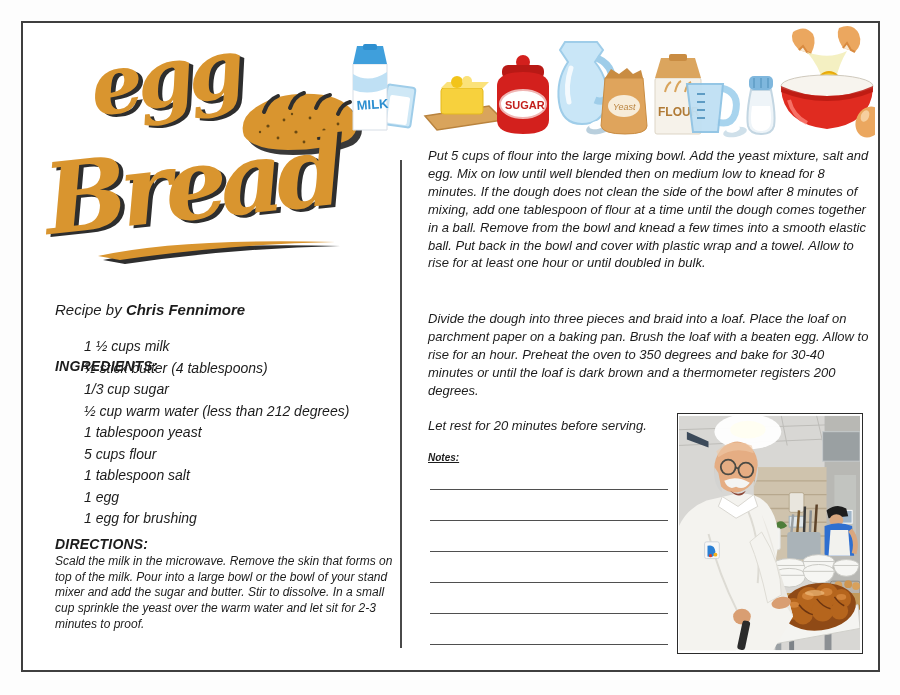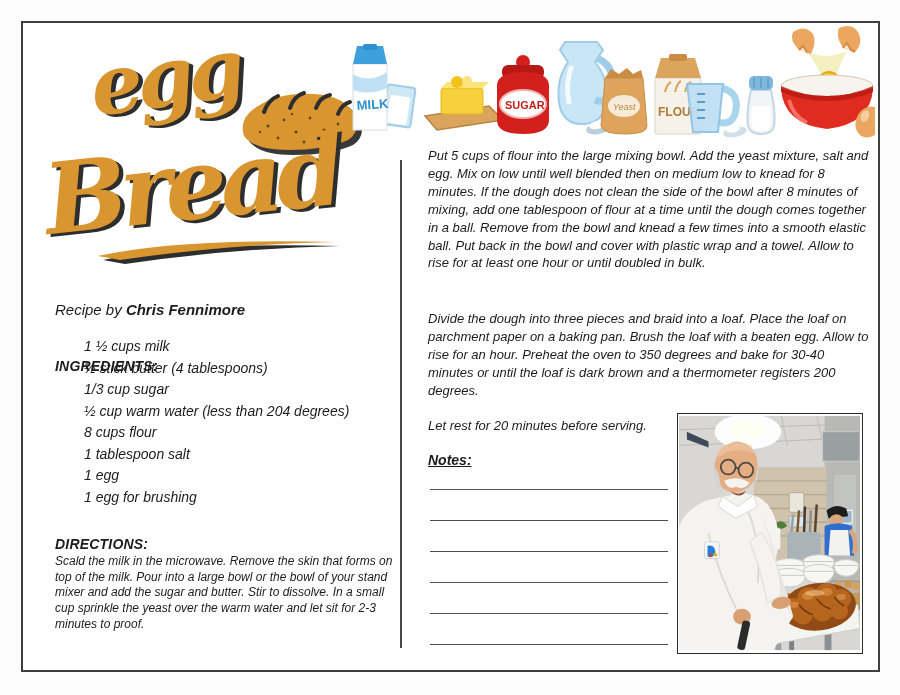--- a/index.html
+++ b/index.html
@@ -28,21 +28,21 @@
   .sec-head{position:absolute;font-size:14px;font-weight:bold;font-style:italic;letter-spacing:.2px;}
   .ing-head{left:55px;top:314px;margin-top:44px;}
   .dir-head{left:55px;top:536px;}
   .ing-list{position:absolute;left:84px;top:336px;font-size:14px;}
   .ing-list .list-item{height:21.5px;line-height:21.5px;white-space:nowrap;}
   .dir-body{position:absolute;left:55px;top:554px;width:338px;font-size:12px;line-height:15.7px;}
   .para{position:absolute;left:428px;width:443px;font-size:13px;line-height:17.9px;}
   .para1{top:147px;}
   .para2{top:310px;}
   .para3{top:417px;width:300px;}
-  .notes-label{position:absolute;left:428px;top:452px;font-size:14px;font-weight:bold;text-decoration:underline;}
+  .notes-label{position:absolute;left:428px;top:452px;font-size:10px;font-weight:bold;text-decoration:underline;}
   .notes-lines{position:absolute;left:430px;top:459px;width:238px;}
   .note-line{height:31px;border-bottom:1.5px solid #4f4f4f;width:238px;}
 
   .v-divider{position:absolute;left:400px;top:160px;width:2px;height:488px;background:#4a4a4a;}
 
   .icons-row{position:absolute;left:345px;top:22px;width:530px;height:128px;}
 
   .photo{position:absolute;left:677px;top:413px;width:186px;height:241px;
     border:1.5px solid #2b2b2b;background:#fff;padding:1px;}
   .photo svg{display:block;}
@@ -192,22 +192,23 @@
 
   <div class="hand byline">
     <span>Recipe by </span><span class="author">Chris Fennimore</span>
   </div>
 
   <div class="hand sec-head ing-head">INGREDIENTS:</div>
   <div class="hand ing-list">
       <div class="list-item">1 ½ cups milk</div>
       <div class="list-item">½ stick butter (4 tablespoons)</div>
       <div class="list-item">1/3 cup sugar</div>
-      <div class="list-item">½ cup warm water (less than 204 degrees)</div>
-      <div class="list-item">8 cups flour</div>
+      <div class="list-item">½ cup warm water (less than 212 degrees)</div>
+      <div class="list-item">1 tablespoon yeast</div>
+      <div class="list-item">5 cups flour</div>
       <div class="list-item">1 tablespoon salt</div>
       <div class="list-item">1 egg</div>
       <div class="list-item">1 egg for brushing</div>
     </div>
 
   <div class="hand sec-head dir-head">DIRECTIONS:</div>
   <div class="hand dir-body">Scald the milk in the microwave. Remove the skin that forms on top of the milk. Pour into a large bowl or the bowl of your stand mixer and add the sugar and butter. Stir to dissolve. In a small cup sprinkle the yeast over the warm water and let sit for 2-3 minutes to proof.</div>
 
   <div class="v-divider"></div>
 

